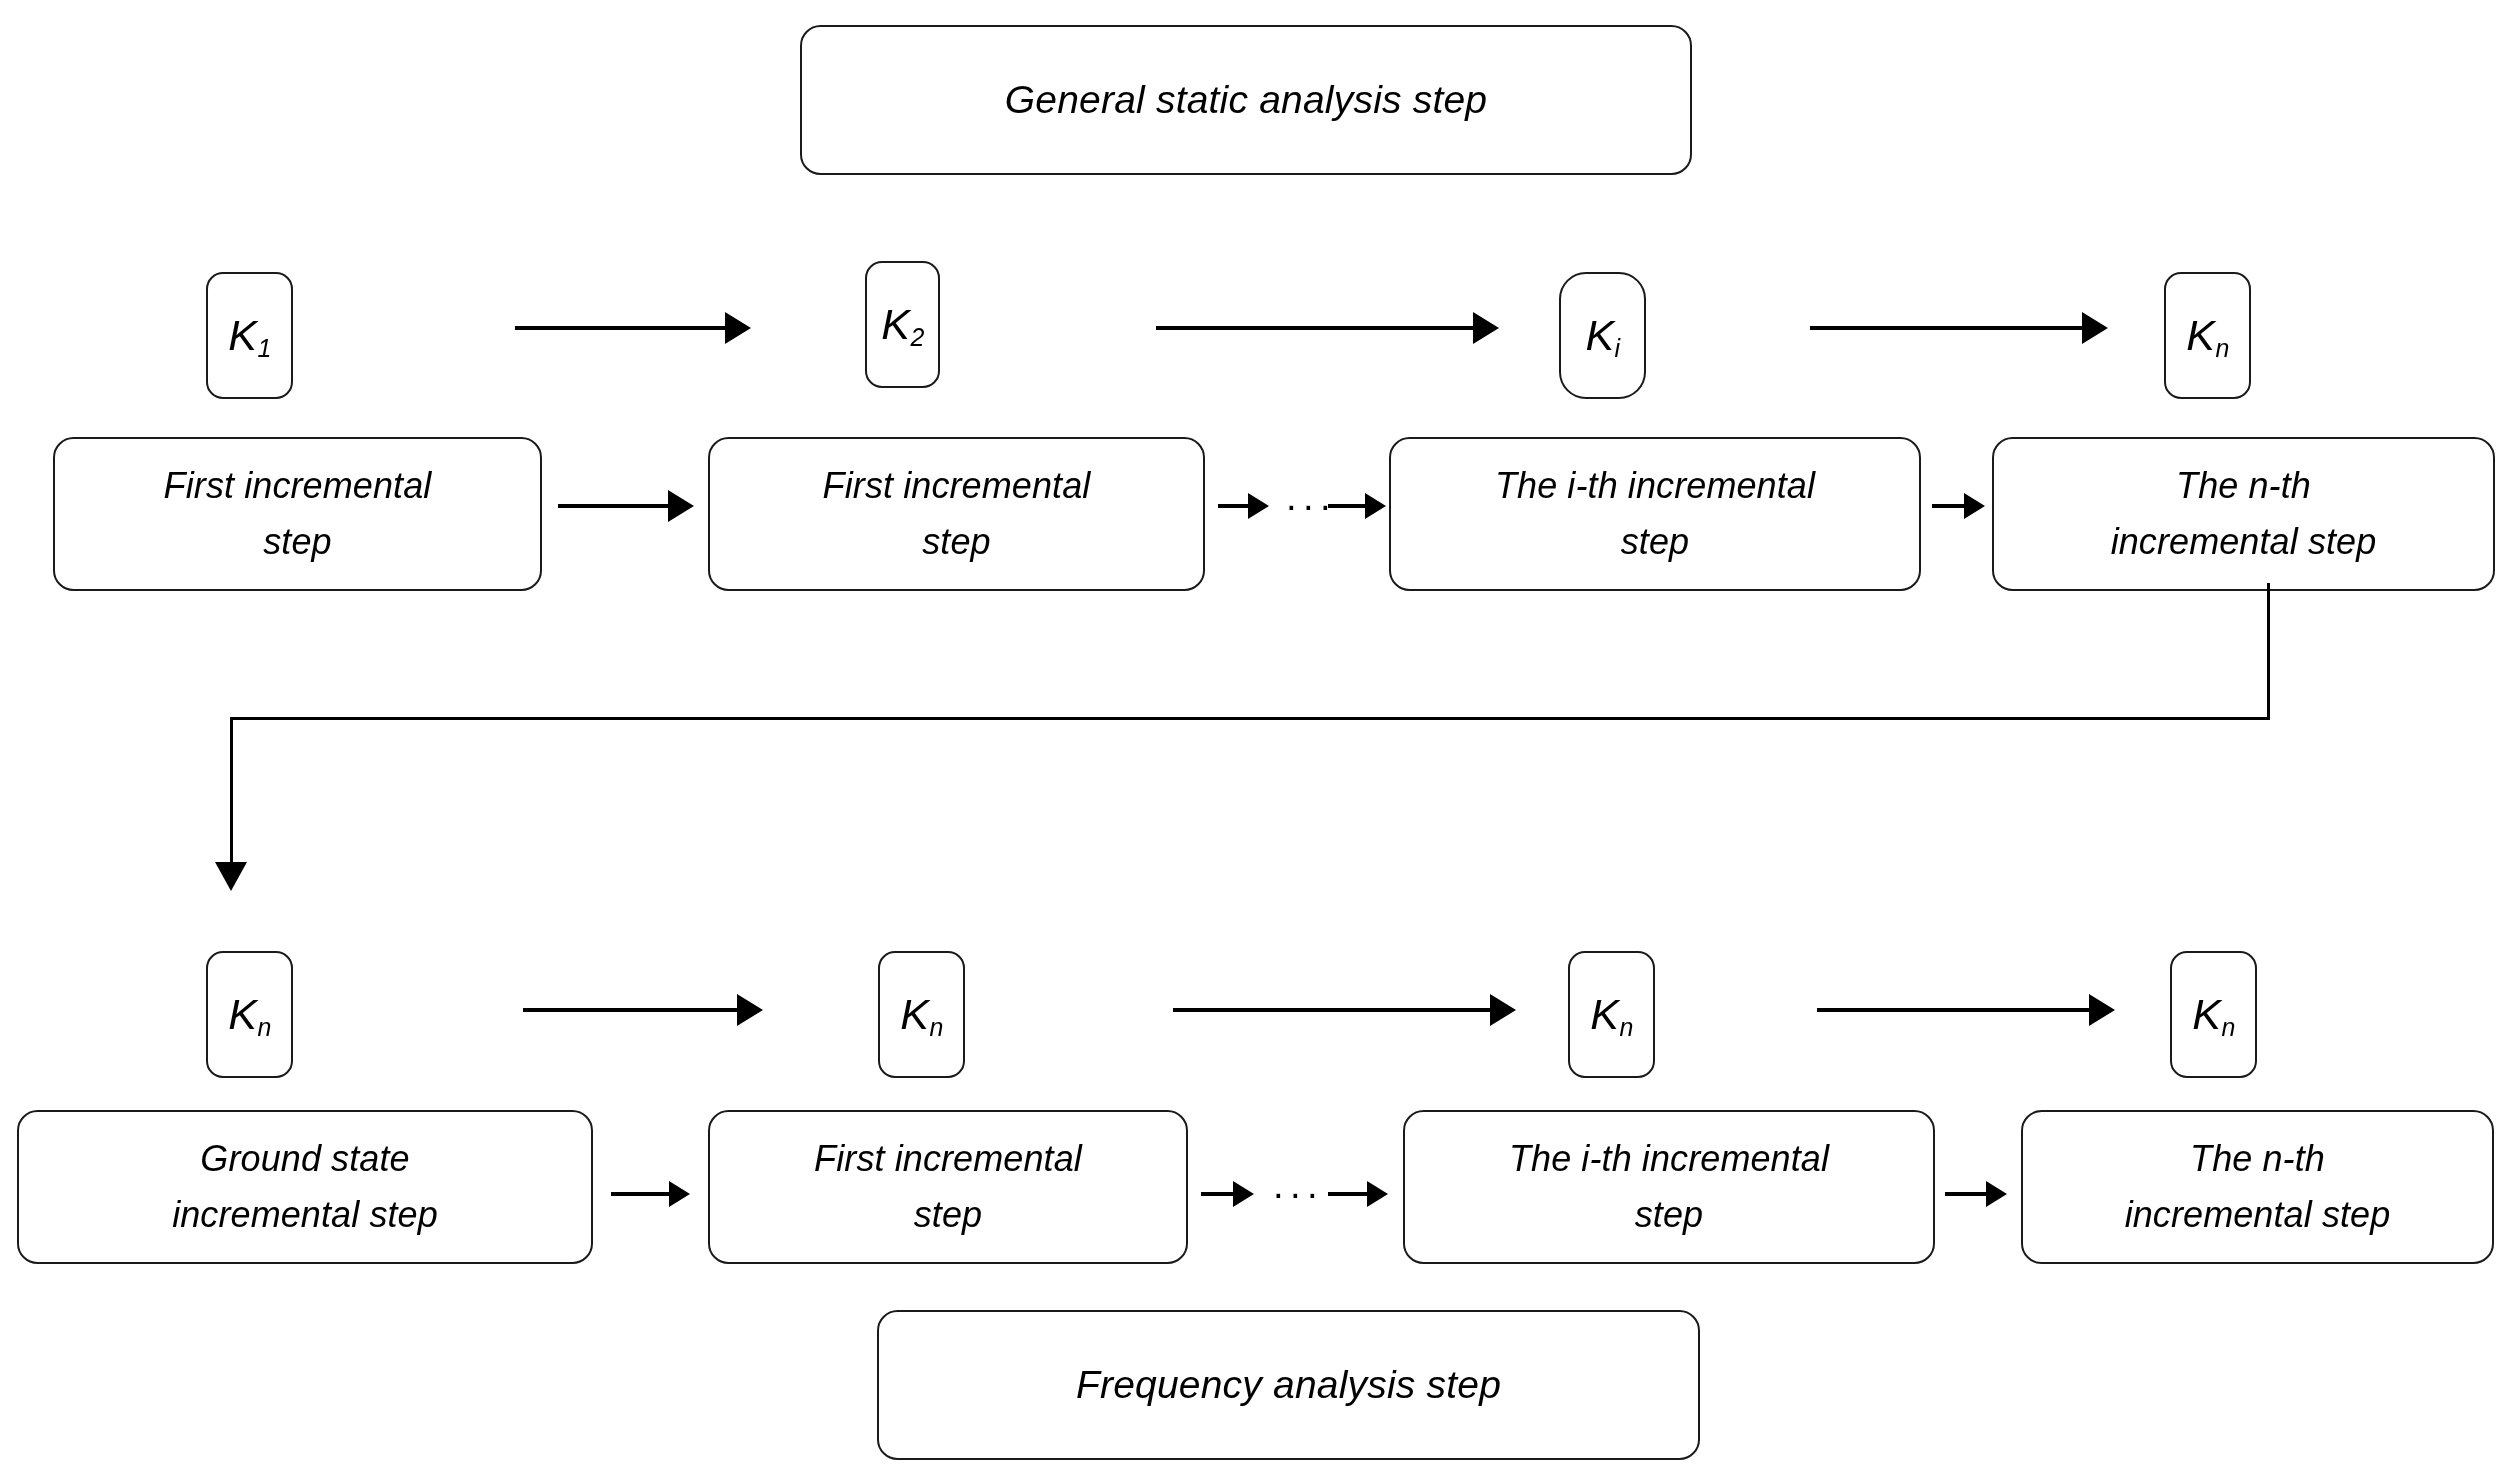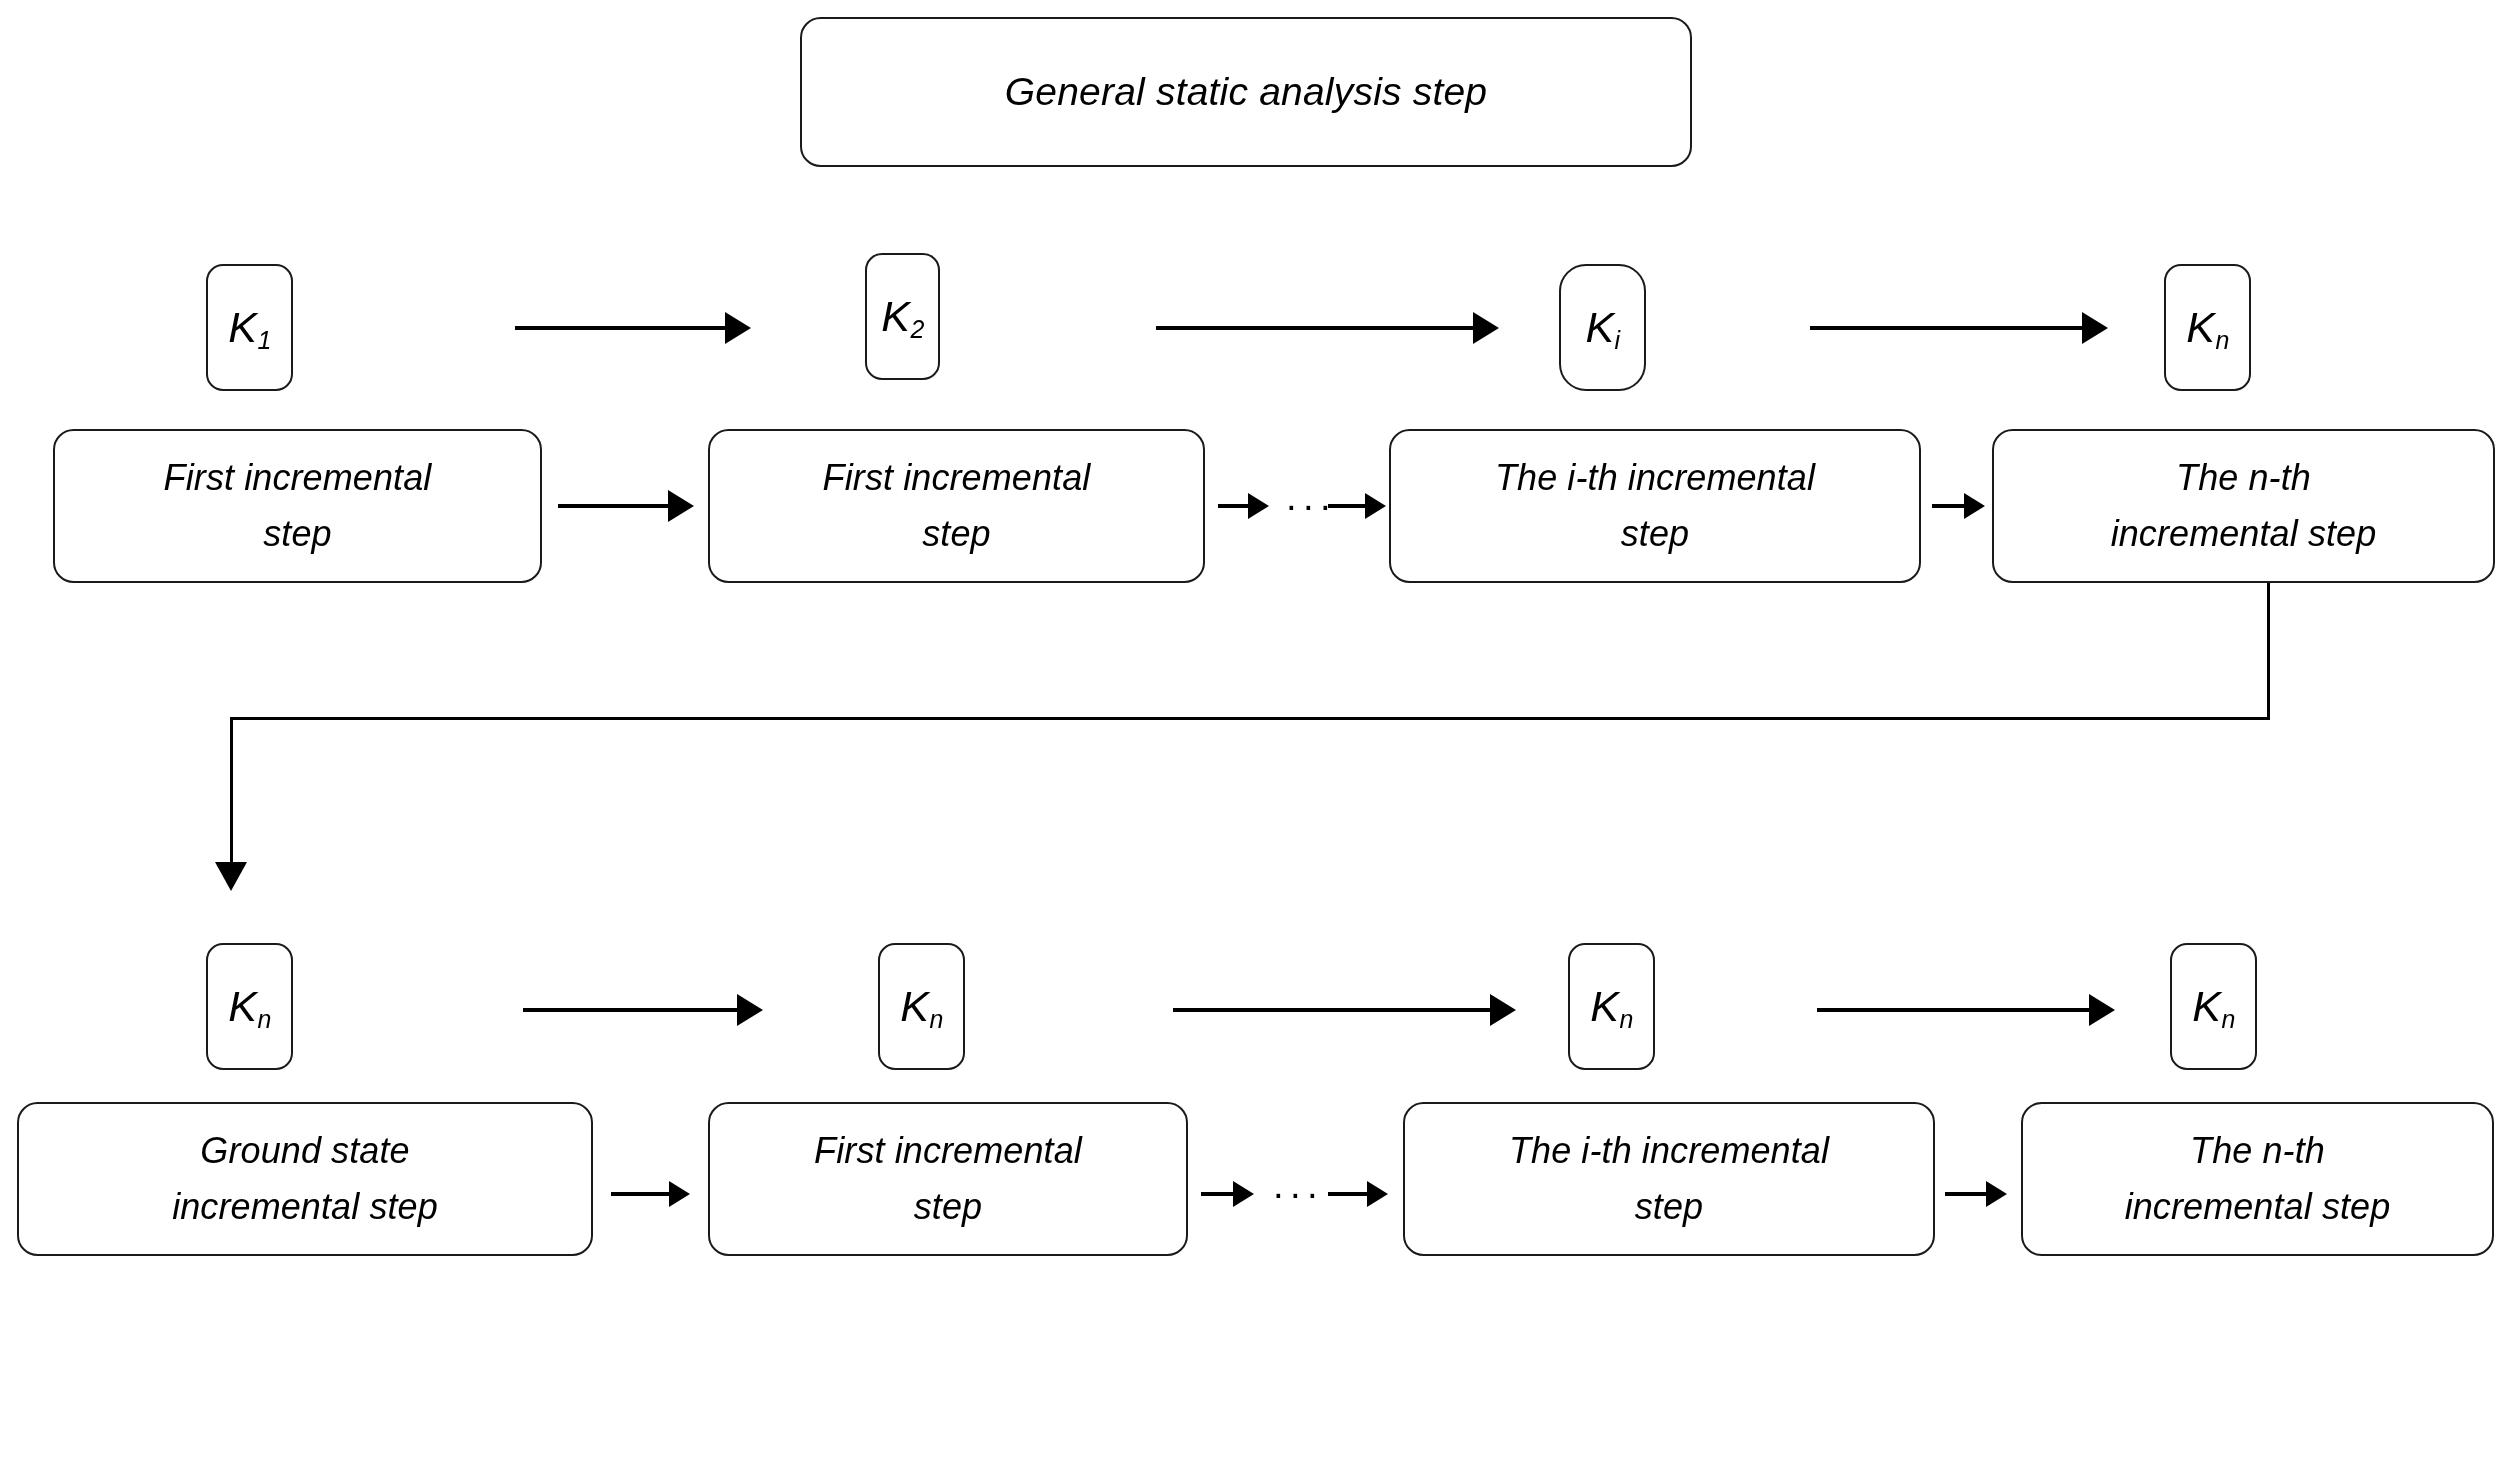--- a/index.html
+++ b/index.html
@@ -28,20 +28,21 @@
     border-radius: 20.6px;
     display: flex;
     align-items: center;
     justify-content: center;
     text-align: center;
     color: #000000;
     font-style: italic;
     font-stretch: condensed;
     line-height: 1.55;
     padding: 3.4px 8.6px;
+    margin-top: 8px;
   }
 
   .box.title-box {
     font-size: 39px;
     letter-spacing: 0.2px;
   }
 
   .box.step-box {
     font-size: 36px;
     letter-spacing: 0.1px;
@@ -273,15 +274,18 @@
   <div class="arrow small" style="left:1328px; top:1194px; width:60px;">
     <div class="shaft"></div>
       <div class="head"></div>
   </div>
 
   <div class="arrow small" style="left:1945px; top:1194px; width:62px;">
     <div class="shaft"></div>
       <div class="head"></div>
   </div>
 
+  <div class="box title-box" style="left:877px; top:1302px; width:823px; height:150px;">
+    <span class="step-text">Frequency analysis step</span>
+  </div>
 
 </div>
 
 
 </body></html>

